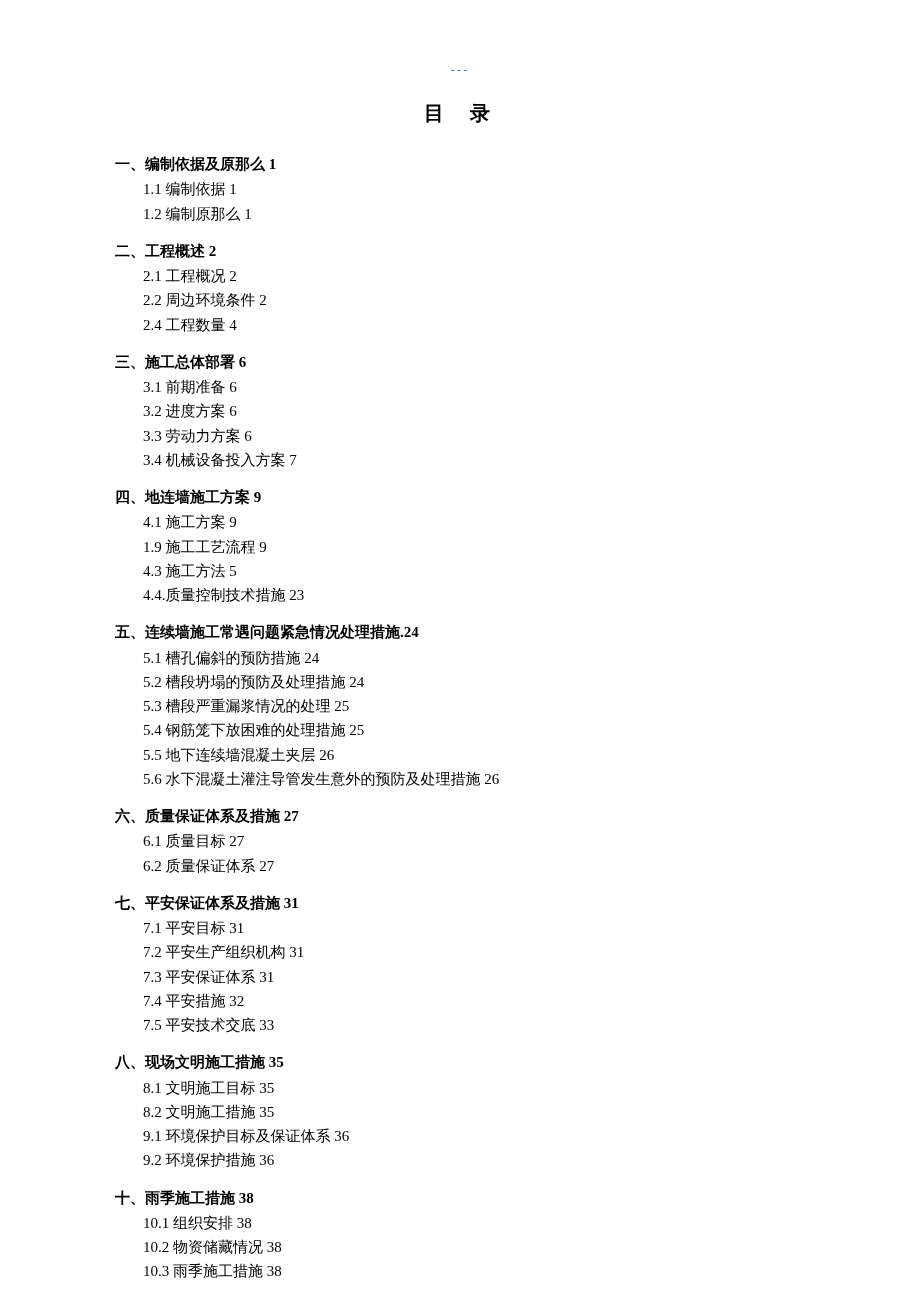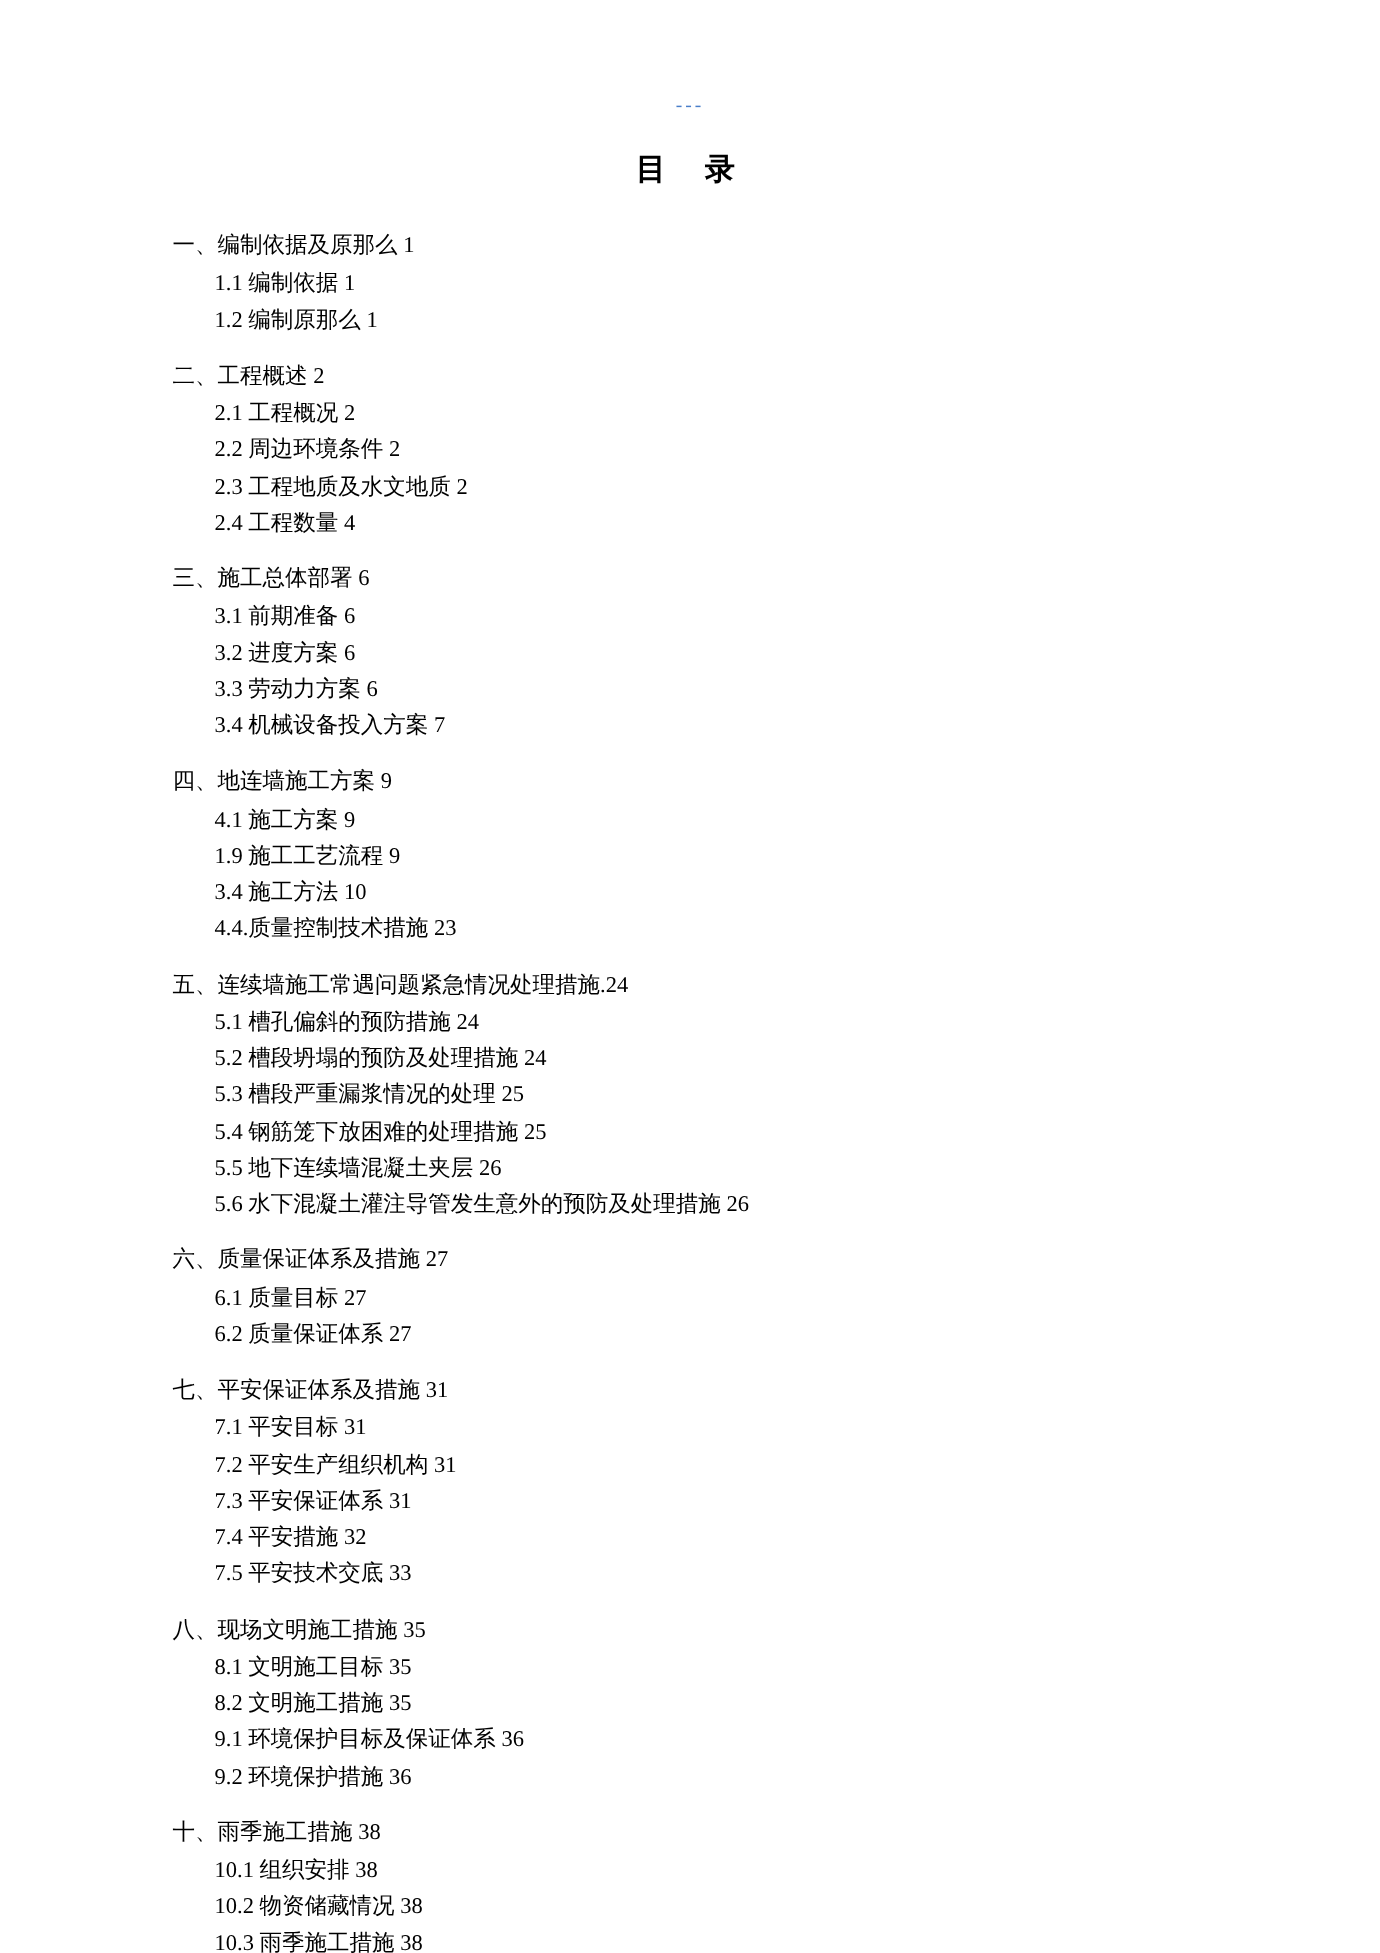--- a/index.html
+++ b/index.html
@@ -22,21 +22,21 @@
     }
     .toc-title {
       text-align: center;
       font-weight: bold;
       font-size: 20px;
       letter-spacing: 26px;
       margin-bottom: 24px;
       margin-left: 20px;
     }
     .section-title {
-      font-weight: normal;
+      font-weight: bold;
       margin-top: 14px;
       margin-bottom: 2px;
     }
     .subsection {
       margin-left: 28px;
       margin-top: 1px;
       margin-bottom: 1px;
     }
     .page-footer {
       text-align: center;
@@ -51,31 +51,30 @@
 
 <div class="toc-title">目录</div>
 
 <div id="toc-container">
     <div class="section-title">一、编制依据及原那么 1</div>
     <div class="subsection">1.1 编制依据 1</div>
     <div class="subsection">1.2 编制原那么 1</div>
     <div class="section-title">二、工程概述 2</div>
     <div class="subsection">2.1 工程概况 2</div>
     <div class="subsection">2.2 周边环境条件 2</div>
-    <div class="subsection">2.3 工程地质及水文地质 2</div>
     <div class="subsection">2.4 工程数量 4</div>
     <div class="section-title">三、施工总体部署 6</div>
     <div class="subsection">3.1 前期准备 6</div>
     <div class="subsection">3.2 进度方案 6</div>
     <div class="subsection">3.3 劳动力方案 6</div>
     <div class="subsection">3.4 机械设备投入方案 7</div>
     <div class="section-title">四、地连墙施工方案 9</div>
     <div class="subsection">4.1 施工方案 9</div>
     <div class="subsection">1.9 施工工艺流程 9</div>
-    <div class="subsection">3.4 施工方法 10</div>
+    <div class="subsection">4.3 施工方法 5</div>
     <div class="subsection">4.4.质量控制技术措施 23</div>
     <div class="section-title">五、连续墙施工常遇问题紧急情况处理措施.24</div>
     <div class="subsection">5.1 槽孔偏斜的预防措施 24</div>
     <div class="subsection">5.2 槽段坍塌的预防及处理措施 24</div>
     <div class="subsection">5.3 槽段严重漏浆情况的处理 25</div>
     <div class="subsection">5.4 钢筋笼下放困难的处理措施 25</div>
     <div class="subsection">5.5 地下连续墙混凝土夹层 26</div>
     <div class="subsection">5.6 水下混凝土灌注导管发生意外的预防及处理措施 26</div>
     <div class="section-title">六、质量保证体系及措施 27</div>
     <div class="subsection">6.1 质量目标 27</div>

